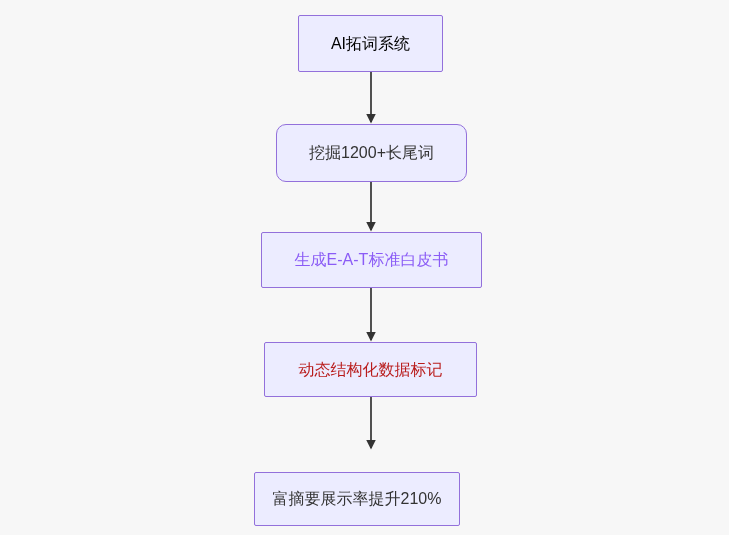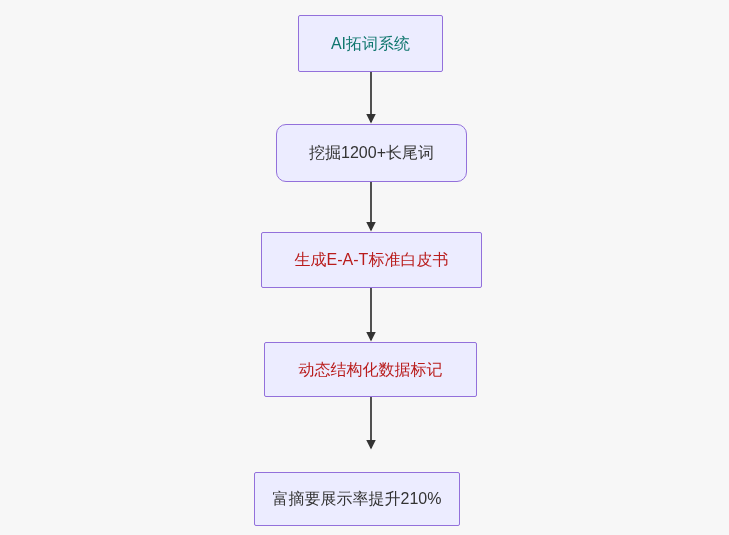--- a/index.html
+++ b/index.html
@@ -57,29 +57,29 @@
       <marker id="arrowhead" markerUnits="userSpaceOnUse" markerWidth="10" markerHeight="10" viewBox="0 0 10 10" refX="8.5" refY="5" orient="auto">
         <path d="M0,0 L10,5 L0,10 Z" fill="#333333"></path>
       </marker>
     </defs>
     <line class="edge" x1="371" y1="72" x2="371" y2="122" stroke="#333333" stroke-width="1.7" marker-end="url(#arrowhead)"></line>
     <line class="edge" x1="371" y1="182" x2="371" y2="230" stroke="#333333" stroke-width="1.7" marker-end="url(#arrowhead)"></line>
     <line class="edge" x1="371" y1="288" x2="371" y2="340" stroke="#333333" stroke-width="1.7" marker-end="url(#arrowhead)"></line>
     <line class="edge" x1="371" y1="397" x2="371" y2="448" stroke="#333333" stroke-width="1.7" marker-end="url(#arrowhead)"></line>
   </svg>
 
-  <div class="node n0" style="background: rgb(236, 236, 255); border-color: rgb(147, 112, 219); color: #0f766e;">
+  <div class="node n0" style="background: rgb(236, 236, 255); border-color: rgb(147, 112, 219); color: #000000;">
     <span>AI拓词系统</span>
   </div>
 
   <div class="node n1" style="background: rgb(236, 236, 255); border-color: rgb(147, 112, 219); color: rgb(51, 51, 51);">
     <span>挖掘1200+长尾词</span>
   </div>
 
-  <div class="node n2" style="background: rgb(236, 236, 255); border-color: rgb(147, 112, 219); color: #b91c1c; text-align: right;">
+  <div class="node n2" style="background: rgb(236, 236, 255); border-color: rgb(147, 112, 219); color: #8b5cf6; text-align: right;">
     <span>生成E-A-T标准白皮书</span>
   </div>
 
   <div class="node n3" style="background: rgb(236, 236, 255); border-color: rgb(147, 112, 219); color: #b91c1c;">
     <span>动态结构化数据标记</span>
   </div>
 
   <div class="node n4" style="background: rgb(236, 236, 255); border-color: rgb(147, 112, 219); color: rgb(51, 51, 51);">
     <span>富摘要展示率提升210%</span>
   </div>

